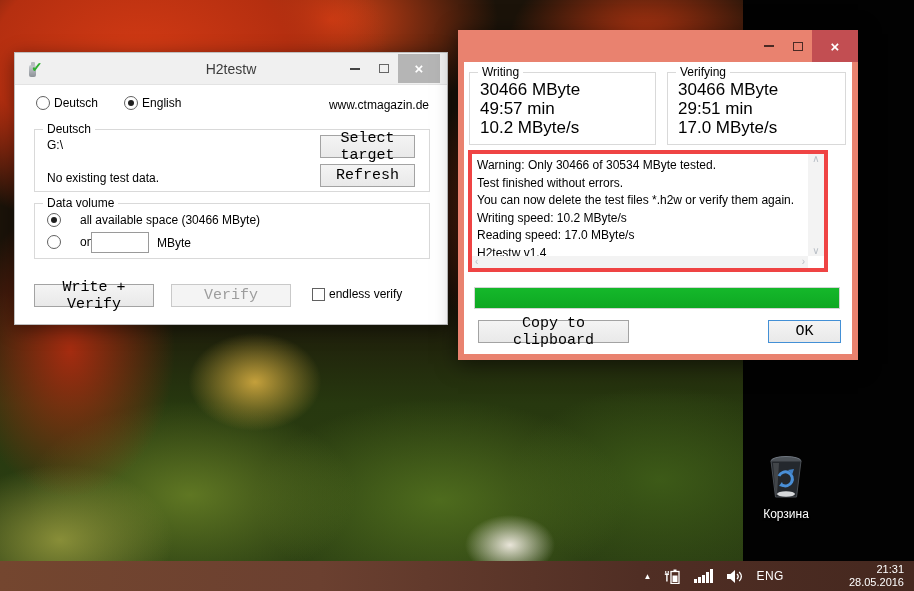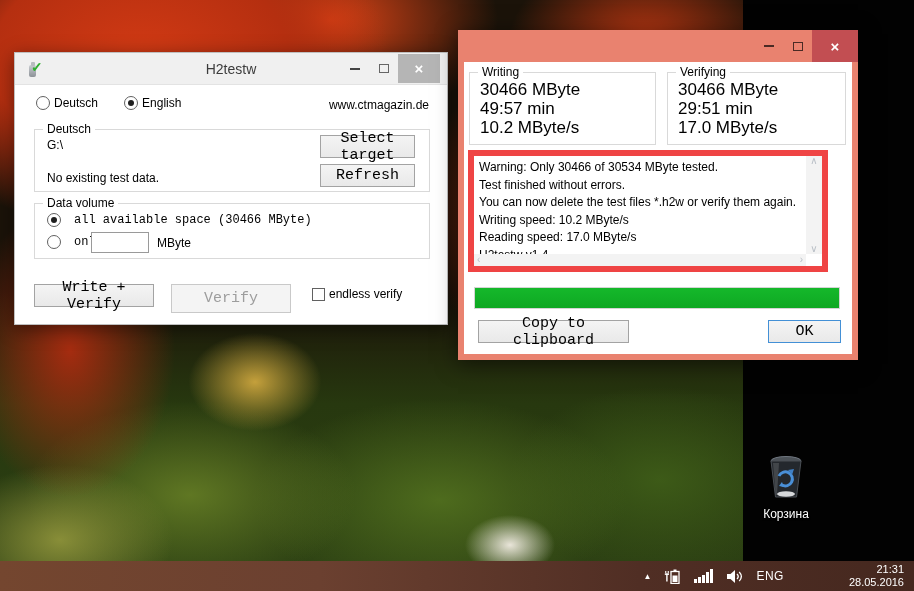--- a/index.html
+++ b/index.html
@@ -78,27 +78,27 @@
   #lang-row .opt { display:flex; align-items:center; gap:4px; }
   #website { position:absolute; right:18px; top:13px; font-size:12px; color:#000; }
 
   #target-group { left:19px; top:44px; width:396px; height:63px; }
   #target-drive { position:absolute; left:12px; top:8px; font-size:12px; }
   #target-status { position:absolute; left:12px; top:41px; font-size:12px; }
   #btn-select-target { position:absolute; left:285px; top:5px; width:95px; height:23px; }
   #btn-refresh { position:absolute; left:285px; top:34px; width:95px; height:23px; }
 
   #volume-group { left:19px; top:118px; width:396px; height:56px; }
-  .vol-row { position:absolute; display:flex; align-items:flex-end; gap:13px;font-family:Liberation Mono, monospace; }
+  .vol-row { position:absolute; display:flex; align-items:flex-end; gap:19px; }
   #only-input { position:absolute; left:56px; top:28px; width:58px; height:21px;
     border:1px solid #9a9a9a; font-size:12px; padding:0 3px; }
   #only-unit { position:absolute; left:122px; top:32px; }
 
   #btn-write-verify { position:absolute; left:19px; top:199px; width:120px; height:23px; }
-  #btn-verify { position:absolute; left:156px; top:199px; width:120px; height:29px;
+  #btn-verify { position:absolute; left:156px; top:199px; width:120px; height:23px;
     border-color:#c9c9c9; color:#9d9d9d; background:#f4f4f4; }
   #endless-row { position:absolute; left:297px; top:202px; display:flex; align-items:center; gap:4px; }
 
   
   #progress-window { position:absolute; left:458px; top:30px; width:400px; height:330px;
     background:#e9826f; padding:0 6px 6px 6px; box-shadow:0 4px 20px rgba(0,0,0,.5); }
   #progress-titlebar { position:relative; height:32px; display:flex; align-items:center; }
   #progress-title { position:absolute; left:0; right:0; text-align:center; font-size:14px; color:#2b2220; }
   #progress-window .caption-group { right:-6px; top:0; height:32px; }
   #progress-window .cap-btn { height:32px; }
@@ -112,21 +112,21 @@
   .stat-lines { position:absolute; left:10px; top:7px; font-size:17px; line-height:19px; color:#000; }
 
   #annotation-tooltip { position:absolute; left:6px; top:45px; width:182px; height:30px;
     background:rgba(238,240,242,.55); border:1px solid rgba(190,195,200,.4);
     display:flex; align-items:center; pointer-events:none; }
   #annotation-tooltip .dot { width:7px; height:7px; border-radius:50%;
     background:rgba(150,155,160,.8); margin:0 7px 0 9px; }
   #annotation-tooltip .txt { font-size:15px; color:rgba(175,178,182,.9); }
 
   #log-box { position:absolute; left:4px; top:88px; width:360px; height:122px;
-    border:6px solid #ef4444; background:#fff; }
+    border:4px solid #ef4444; background:#fff; }
   #log-text { position:absolute; left:5px; top:3px; right:20px; font-size:12px;
     line-height:17.5px; color:#000; white-space:nowrap; overflow:hidden; }
   .vscroll { position:absolute; right:0; top:0; bottom:12px; width:16px; background:#f3f3f3;
     display:flex; flex-direction:column; justify-content:space-between; align-items:center; }
   .hscroll { position:absolute; left:0; right:16px; bottom:0; height:12px; background:#f3f3f3;
     display:flex; justify-content:space-between; align-items:center; padding:0 3px; }
   .scroll-arrow { color:#b9bfc6; font-size:10px; line-height:10px; }
 
   #progress-track { position:absolute; left:10px; top:225px; width:366px; height:22px;
     border:1px solid #d4d4d4; background:#f2f2f2; }

